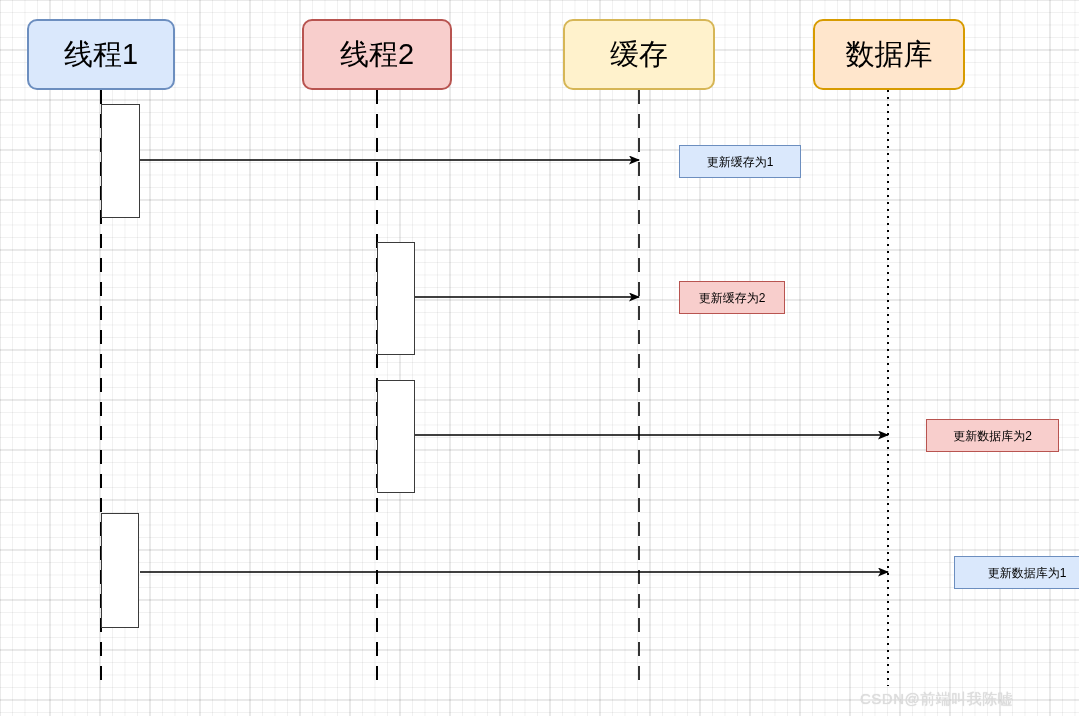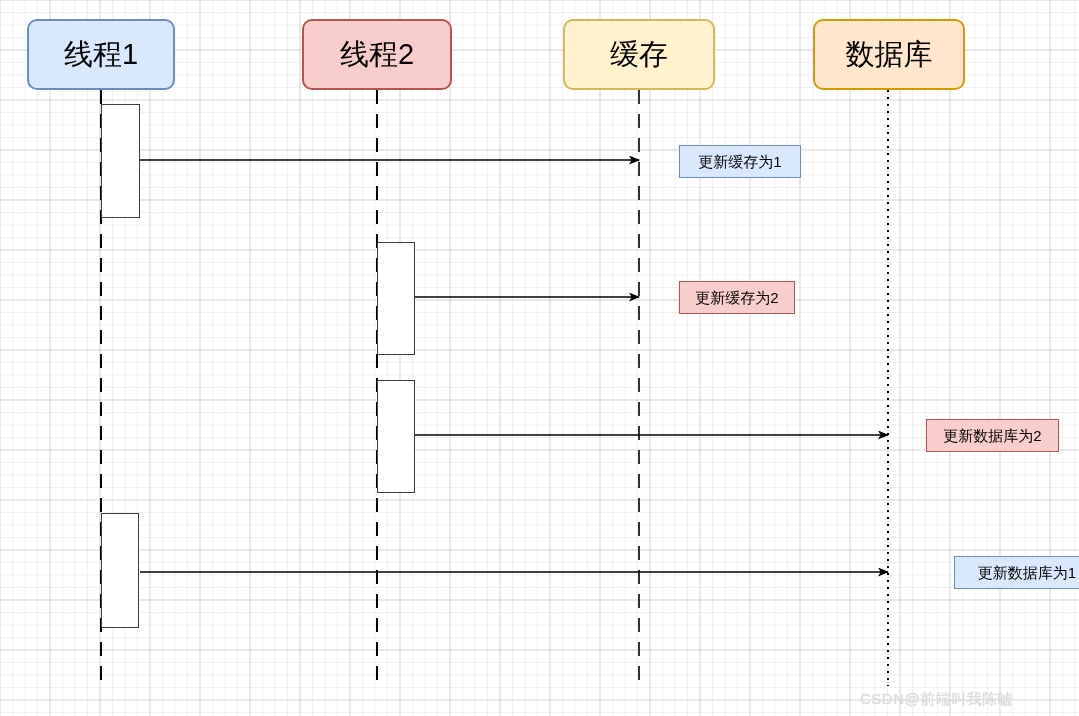--- a/index.html
+++ b/index.html
@@ -58,21 +58,21 @@
     position: absolute;
     box-sizing: border-box;
     border-width: 1px;
     border-style: solid;
     display: flex;
     align-items: center;
     justify-content: center;
     z-index: 6;
   }
   .msg-label-text {
-    font-size: 15px;
+    font-size: 12px;
     color: #000000;
     line-height: 1;
     white-space: nowrap;
   }
   .activation {
     position: absolute;
     box-sizing: border-box;
     background: #ffffff;
     border: 1.5px solid #3b3b3b;
     z-index: 4;
@@ -127,21 +127,21 @@
   </div>
 
   <div class="activation" style="left: 101px; top: 104px; width: 39px; height: 114px;"></div>
   <div class="activation" style="left: 377px; top: 242px; width: 38px; height: 113px;"></div>
   <div class="activation" style="left: 377px; top: 380px; width: 38px; height: 113px;"></div>
   <div class="activation" style="left: 101px; top: 513px; width: 38px; height: 115px;"></div>
 
   <div class="msg-label" style="left: 679px; top: 145px; width: 122px; height: 33px; background: rgb(218, 232, 252); border-color: rgb(108, 142, 191);">
     <span class="msg-label-text">更新缓存为1</span>
   </div>
-  <div class="msg-label" style="left: 679px; top: 281px; width: 116px; height: 33px; background: rgb(248, 206, 204); border-color: rgb(184, 84, 80);">
+  <div class="msg-label" style="left: 679px; top: 281px; width: 106px; height: 33px; background: rgb(248, 206, 204); border-color: rgb(184, 84, 80);">
     <span class="msg-label-text">更新缓存为2</span>
   </div>
   <div class="msg-label" style="left: 926px; top: 419px; width: 133px; height: 33px; background: rgb(248, 206, 204); border-color: rgb(184, 84, 80);">
     <span class="msg-label-text">更新数据库为2</span>
   </div>
   <div class="msg-label" style="left: 926px; top: 556px; width: 146px; height: 33px; background: rgb(218, 232, 252); border-color: rgb(108, 142, 191); margin-left: 28px;">
     <span class="msg-label-text">更新数据库为1</span>
   </div>
 
   <div class="watermark" style="left: 860px; top: 690px; color: rgb(221, 221, 221);">CSDN@前端叫我陈嘘</div>

